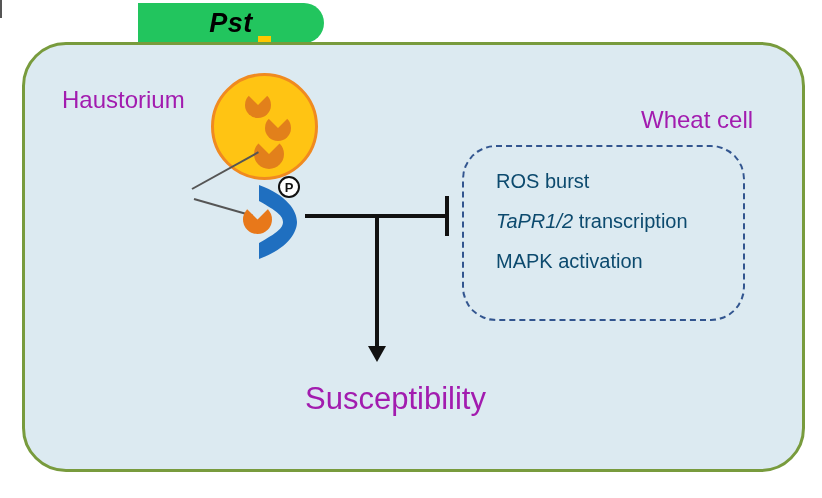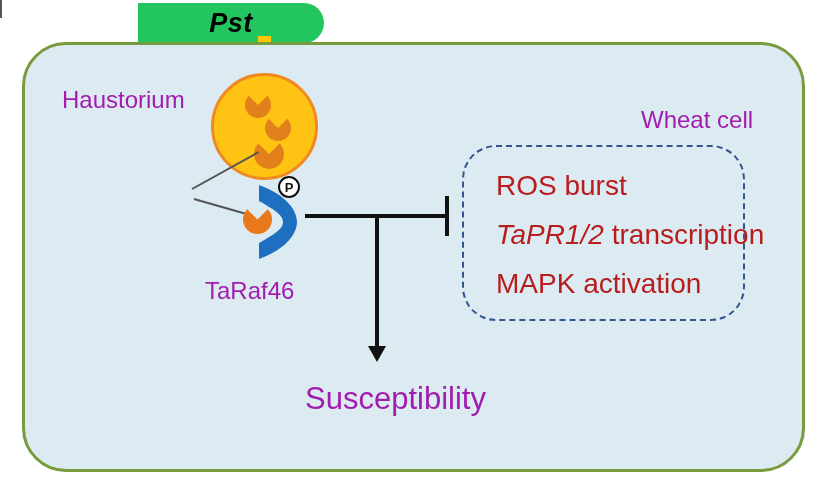--- a/index.html
+++ b/index.html
@@ -201,22 +201,22 @@
     border: 2.5px dashed #32558F;
     border-radius: 34px;
   }
   #response-list {
     position: absolute;
     left: 496px;
     top: 170px;
     width: 250px;
   }
   .response-item {
-    font-size: 28px;
-    color: #b91c1c;
+    font-size: 20px;
+    color: #0c4a6e;
     white-space: nowrap;
     margin-bottom: 17px;
     line-height: 1.15;
   }
   .response-item .gene {
     font-style: italic;
     margin-top: 22px;
   }
 </style>
 </head>
@@ -226,21 +226,20 @@
 
   <div id="pst-banner">
     <span class="pst-text">Pst</span>
   </div>
   <div id="pst-stalk"></div>
 
   <div id="wheat-cell"></div>
 
   <div class="cell-label" id="label-haustorium">Haustorium</div>
   <div class="cell-label" id="label-wheat-cell">Wheat cell</div>
-  <div class="cell-label" id="label-taraf46">TaRaf46</div>
   <div class="cell-label" id="label-susceptibility">Susceptibility</div>
 
   <div id="haustorium"></div>
   <div class="spore pac" id="spore-1"></div>
   <div class="spore pac" id="spore-2"></div>
   <div class="spore pac" id="spore-3"></div>
 
   <div class="leader" id="leader-to-haustorium"></div>
   <div class="leader" id="leader-to-effector"></div>
 

